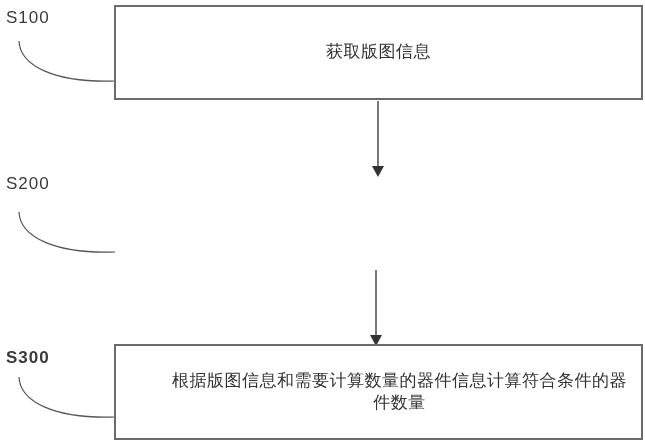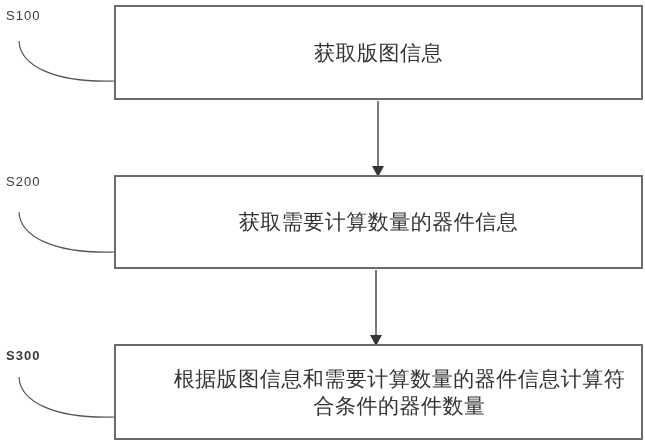--- a/index.html
+++ b/index.html
@@ -28,33 +28,33 @@
     left: 114px;
     width: 529px;
     box-sizing: border-box;
     border: 2px solid #6b6b6b;
     background: #ffffff;
     display: flex;
     align-items: center;
     justify-content: center;
     text-align: center;
     color: #333333;
-    font-size: 21px;
+    font-size: 17px;
     letter-spacing: 0.5px;
     line-height: 1.3;
     padding: 0 6px;
   }
   .box-1 { top: 5px;   height: 95px; }
   .box-2 { top: 175px; height: 94px; }
   .box-3 { top: 344px; height: 96px; padding-left: 48px; }
   .step-label {
     position: absolute;
     left: 6px;
     color: #3a3a3a;
-    font-size: 13px;
+    font-size: 17px;
     letter-spacing: 1px;
   }
   .label-1 { top: 8px; }
   .label-2 { top: 174px; }
   .label-3 { top: 348px; font-weight: bold; }
 </style>
 </head>
 <body>
 
 <div class="canvas">
@@ -76,20 +76,17 @@
     </g>
   </svg>
 
   <div class="step-label label-1">S100</div>
   <div class="step-label label-2">S200</div>
   <div class="step-label label-3">S300</div>
 
   <div class="flow-box box-1">
     <span>获取版图信息</span>
   </div>
-  <div class="flow-box box-2">
-    <span>获取需要计算数量的器件信息</span>
-  </div>
   <div class="flow-box box-3">
     <span>根据版图信息和需要计算数量的器件信息计算符合条件的器件数量</span>
   </div>
 
 </div>
 
 </body></html>

